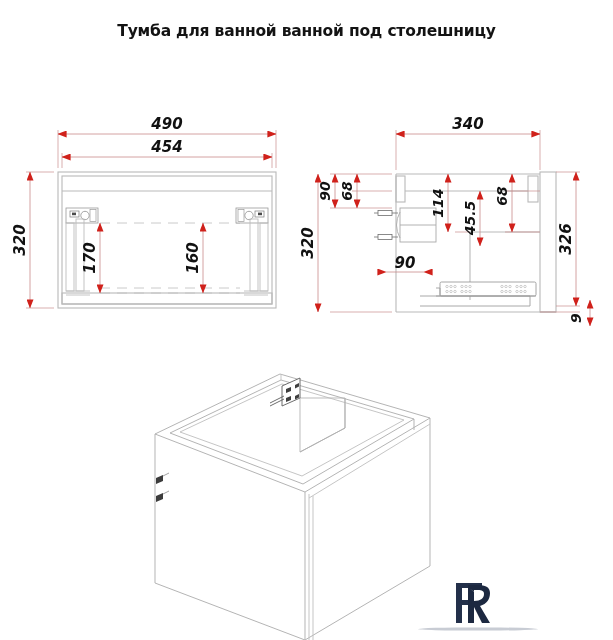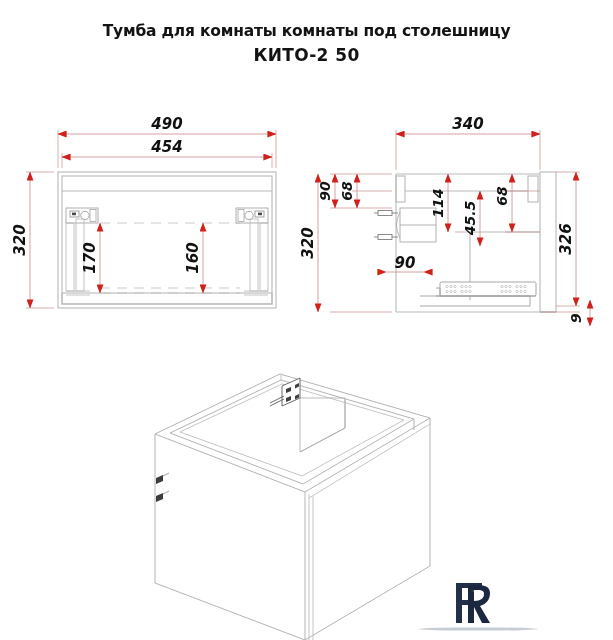--- a/index.html
+++ b/index.html
@@ -21,22 +21,21 @@
     font-family:"DejaVu Sans","Liberation Sans",sans-serif;
     font-style:italic;font-weight:bold;fill:#111111;
   }
   #logo-wrap{position:absolute;left:398px;top:575px;width:160px;height:62px;}
 </style>
 </head>
 <body>
 
 <div id="sheet">
 
-  <div class="ttl" id="title-line1">Тумба для комнаты комнаты под столешницу</div>
-  <div class="ttl" id="title-line2">КИТО-2 50</div>
+  <div class="ttl" id="title-line1">Тумба для ванной ванной под столешницу</div>
 
   <svg width="613" height="640" viewBox="0 0 613 640">
     <defs>
       <marker id="ah" markerWidth="9" markerHeight="7" refX="8.6" refY="3.5" orient="auto" markerUnits="userSpaceOnUse">
         <path d="M0,0 L9,3.5 L0,7 Z" fill="#d0211b"></path>
       </marker>
       <marker id="ahr" markerWidth="9" markerHeight="7" refX="0.4" refY="3.5" orient="auto" markerUnits="userSpaceOnUse">
         <path d="M9,0 L0,3.5 L9,7 Z" fill="#d0211b"></path>
       </marker>
       <g id="hingecup">

